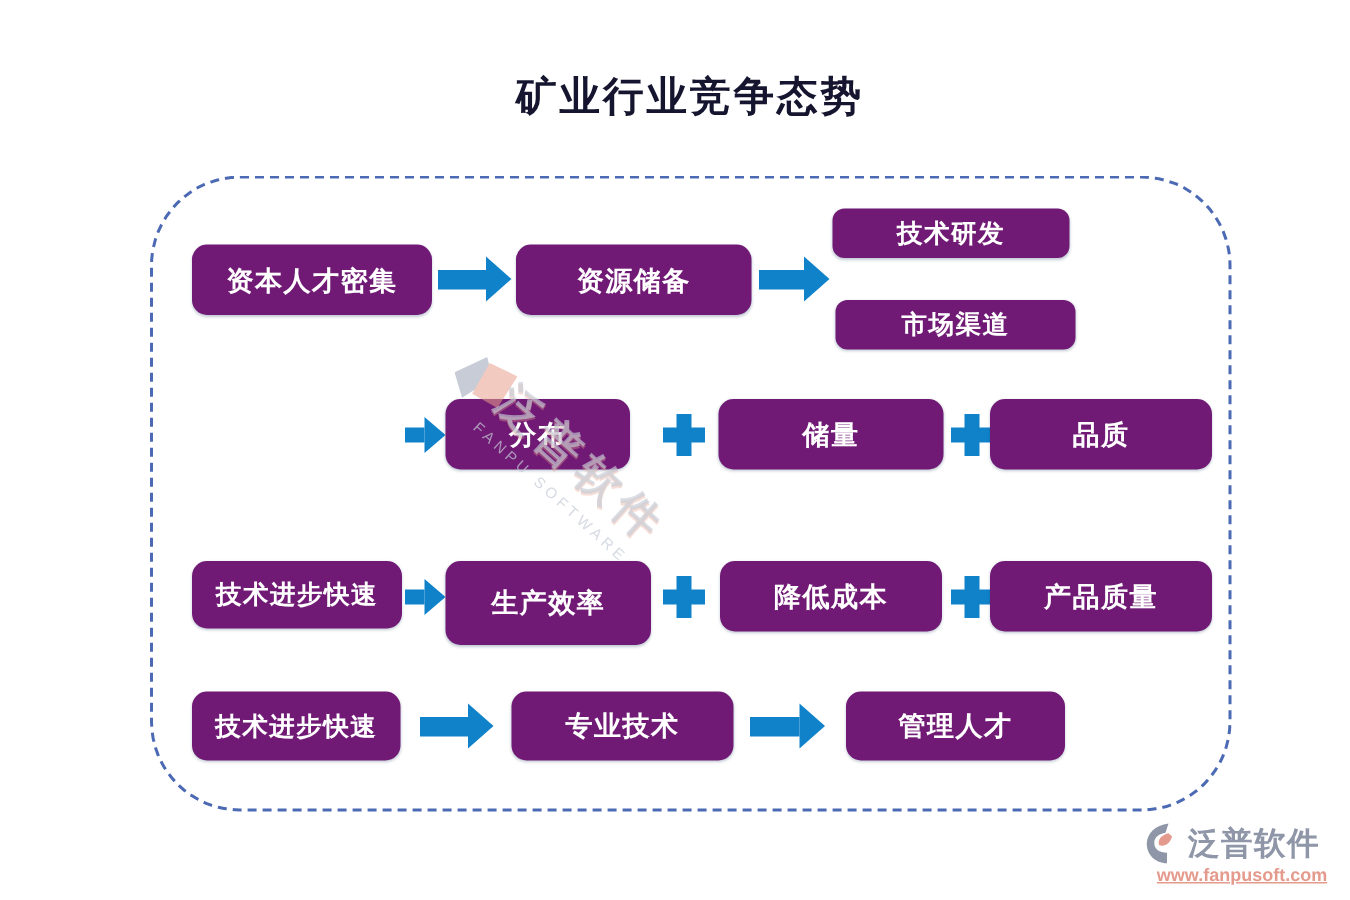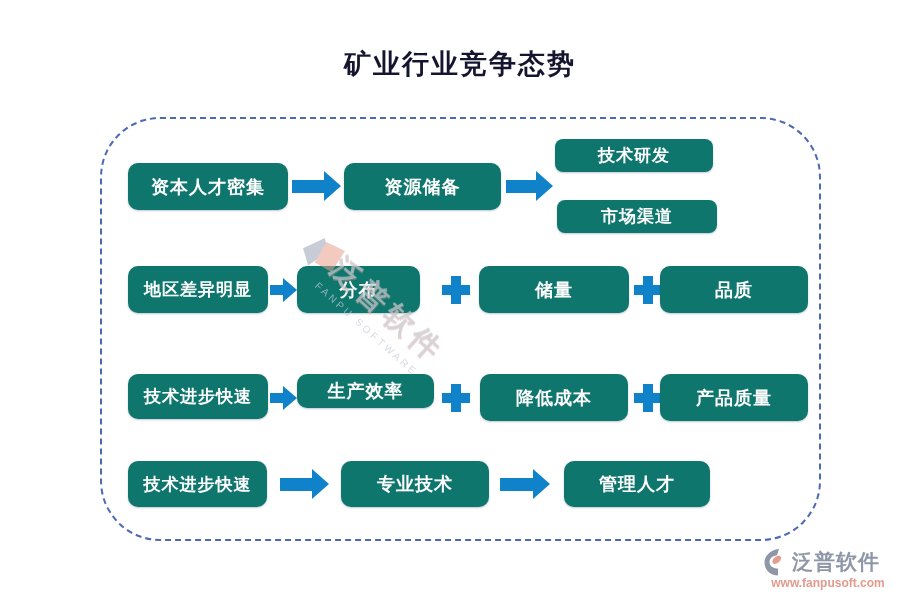--- a/index.html
+++ b/index.html
@@ -30,21 +30,21 @@
     position: absolute;
     left: 100px; top: 117px;
     width: 717px; height: 420px;
     border: 2px dashed #4c6ab4;
     border-radius: 60px;
     z-index: 1;
   }
   .box {
     position: absolute;
     z-index: 2;
-    background: #0f766e;
+    background: #701a75;
     border-radius: 10px;
     color: #ffffff;
     font-weight: bold;
     font-size: 18px;
     letter-spacing: 1px;
     display: flex;
     align-items: center;
     justify-content: center;
     box-shadow: 0 1px 2px rgba(0,40,80,0.25);
     white-space: nowrap;
@@ -163,20 +163,21 @@
   }
   .logo-url {
     display: block;
     margin-top: 0px;
     text-align: center;
     font-family: "Liberation Sans", sans-serif;
     font-size: 12px;
     font-weight: bold;
     color: #e49a8c;
     white-space: nowrap;
+    text-decoration: underline;
   }
 </style>
 </head>
 <body>
 
 <div class="canvas">
 
   <h1 class="title">矿业行业竞争态势</h1>
 
   <div class="frame"></div>
@@ -187,37 +188,36 @@
     <span class="arrow-head"></span>
   </div>
   <div class="box" style="left:344px;top:163px;width:157px;height:47px">资源储备</div>
   <div class="arrow" style="left:506px;top:171px;width:47px;height:30px">
     <span class="arrow-body"></span>
     <span class="arrow-head"></span>
   </div>
   <div class="box branch" style="left:555px;top:139px;width:158px;height:33px">技术研发</div>
   <div class="box branch" style="left:557px;top:200px;width:160px;height:33px">市场渠道</div>
 
-  <div class="box" style="left:128px;top:266px;width:140px;height:47px;font-size:17px">地区差异明显</div>
   <div class="arrow sm" style="left:270px;top:278px;width:27px;height:24px">
     <span class="arrow-body"></span>
     <span class="arrow-head"></span>
   </div>
   <div class="box" style="left:297px;top:266px;width:123px;height:47px">分布</div>
   <div class="plus" style="left:442px;top:276px"></div>
   <div class="box" style="left:479px;top:266px;width:150px;height:47px">储量</div>
   <div class="plus" style="left:634px;top:276px"></div>
   <div class="box" style="left:660px;top:266px;width:148px;height:47px">品质</div>
 
   <div class="box" style="left:128px;top:374px;width:140px;height:45px;font-size:17px">技术进步快速</div>
   <div class="arrow sm" style="left:270px;top:386px;width:27px;height:24px">
     <span class="arrow-body"></span>
     <span class="arrow-head"></span>
   </div>
-  <div class="box" style="left:297px;top:374px;width:137px;height:34px">生产效率</div>
+  <div class="box" style="left:297px;top:374px;width:137px;height:56px">生产效率</div>
   <div class="plus" style="left:442px;top:384px"></div>
   <div class="box" style="left:480px;top:374px;width:148px;height:47px">降低成本</div>
   <div class="plus" style="left:634px;top:384px"></div>
   <div class="box" style="left:660px;top:374px;width:148px;height:47px">产品质量</div>
 
   <div class="box" style="left:128px;top:461px;width:139px;height:46px;font-size:17px">技术进步快速</div>
   <div class="arrow" style="left:280px;top:469px;width:49px;height:30px">
     <span class="arrow-body"></span>
     <span class="arrow-head"></span>
   </div>

